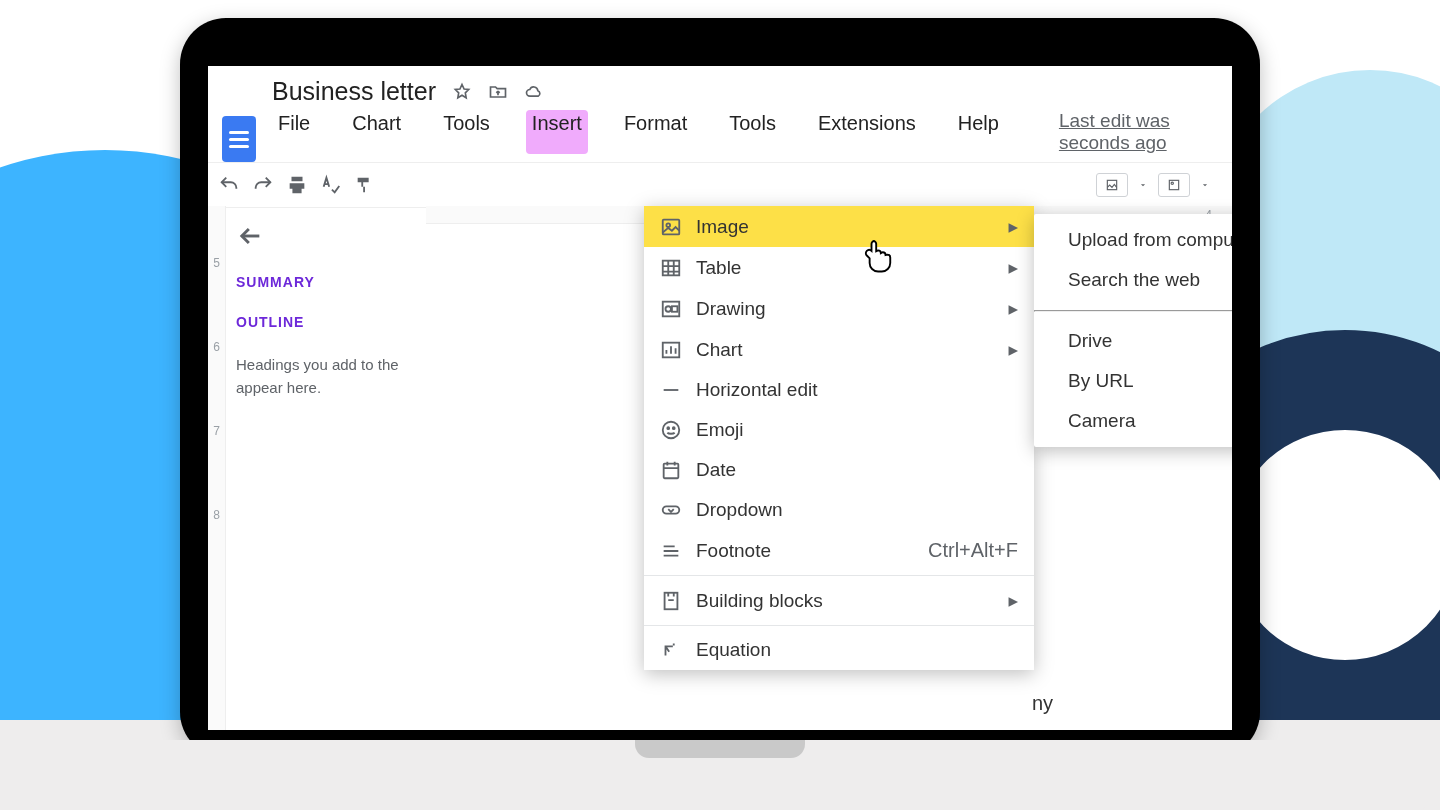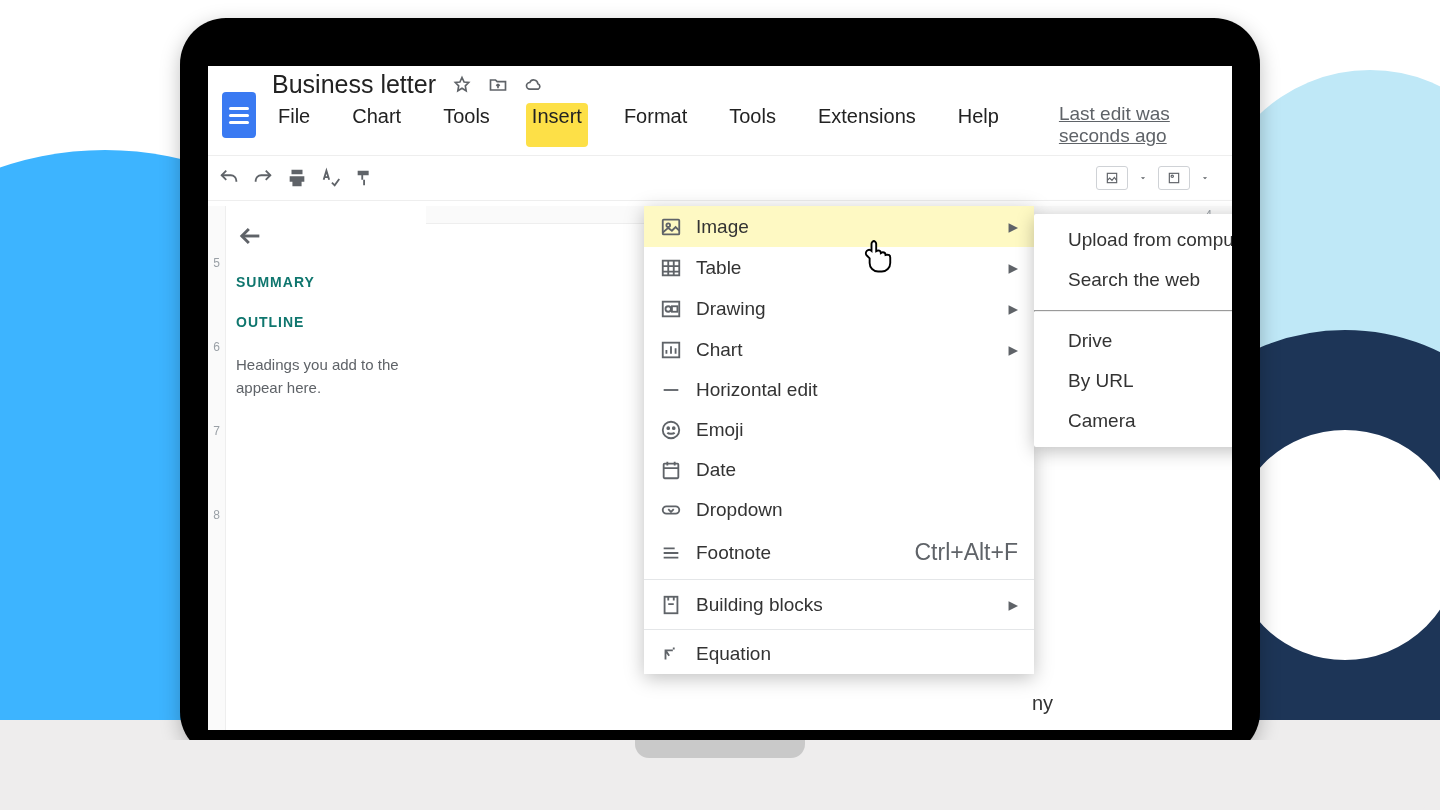--- a/index.html
+++ b/index.html
@@ -11,59 +11,59 @@
   .bg-dark-ring  { position: absolute; right: -120px; top: 330px; width: 430px; height: 430px; border-radius: 50%; border: 100px solid #1d3557; z-index: 0; }
   .bg-floor { position: absolute; left: 0; right: 0; bottom: 0; height: 90px; background: #eeeded; z-index: 2; }
 
   
   .laptop { position: absolute; left: 180px; top: 18px; width: 1080px; height: 740px; background: #000; border-radius: 46px; z-index: 3; box-shadow: 0 6px 20px rgba(0,0,0,.25); }
   .laptop-screen { position: absolute; left: 28px; top: 48px; right: 28px; bottom: 28px; background: #fff; overflow: hidden; }
   .laptop-base { position: absolute; left: 12px; right: 12px; bottom: 0; height: 70px; background: #eeeded; z-index: 4; border-radius: 0 0 10px 10px; }
   .laptop-notch { position: absolute; left: 50%; transform: translateX(-50%); top: 0; width: 170px; height: 18px; background: #c9c9c9; border-radius: 0 0 14px 14px; z-index: 5; }
 
   
-  .app-header { display: flex; align-items: center; padding: 4px 8px 0 8px; }
+  .app-header { display: flex; align-items: flex-end; padding: 11px 8px 0 8px; }
   .docs-logo { width: 34px; height: 46px; background: #3a7af2; border-radius: 4px; position: relative; margin: 4px 16px 0 6px; flex: 0 0 auto; }
   .docs-logo::before, .docs-logo::after { content: ""; position: absolute; background: #fff; height: 3px; border-radius: 2px; }
   .docs-logo::before { left: 7px; right: 7px; top: 15px; box-shadow: 0 7px 0 #fff, 0 14px 0 #fff; }
   .title-line { display: flex; align-items: center; gap: 16px; }
   .doc-title { font-size: 25px; color: #222; }
   .tiny-icon { width: 20px; height: 20px; color: #5f6368; display: inline-flex; align-items: center; justify-content: center; }
   .tiny-icon svg { width: 100%; height: 100%; }
 
   .menubar { display: flex; gap: 30px; padding: 4px 0 8px 0; font-size: 20px; color: #222; }
   .menubar .item { padding: 2px 6px; border-radius: 4px; cursor: default; }
-  .menubar .item.active { background: #fde047; }
+  .menubar .item.active { background: #f0abfc; }
   .last-edit { color: #5f6368; text-decoration: underline; font-size: 19px; margin-left: 24px; align-self: center; }
 
   
   .toolbar { height: 46px; border-top: 1px solid #eee; border-bottom: 1px solid #eee; display: flex; align-items: center; padding: 0 10px; gap: 12px; color: #5f6368; }
   .tool-icon { width: 22px; height: 22px; display: inline-flex; align-items: center; justify-content: center; }
   .toolbar-right { margin-left: auto; display: flex; align-items: center; gap: 10px; padding-right: 12px; }
   .select-box { width: 32px; height: 24px; border: 1px solid #cfd2d6; border-radius: 3px; display: flex; align-items: center; justify-content: center; }
   .select-box svg { width: 14px; height: 14px; }
   .dropdown-caret { width: 10px; height: 10px; }
 
   
   .main { position: absolute; top: 140px; left: 0; right: 0; bottom: 0; display: flex; }
   .ruler-v { width: 18px; border-right: 1px solid #eee; background: #fafafa; color: #9aa0a6; font-size: 12px; display: flex; flex-direction: column; align-items: center; padding-top: 50px; gap: 70px; }
   .sidebar { width: 200px; padding: 16px 10px; color: #5f6368; font-size: 16px; }
   .sidebar .back { width: 28px; height: 28px; margin-bottom: 24px; }
-  .sidebar h4 { font-size: 14px; letter-spacing: 1px; font-weight: 700; color: #0f766e; margin: 0 0 24px 0; }
+  .sidebar h4 { font-size: 14px; letter-spacing: 1px; font-weight: 700; color: #6d28d9; margin: 0 0 24px 0; }
   .sidebar .hint { font-size: 15px; line-height: 1.5; color: #5f6368; }
   .canvas { flex: 1; position: relative; background: #fff; }
   .ruler-h { height: 18px; background: #fafafa; border-bottom: 1px solid #eee; color: #9aa0a6; font-size: 12px; display: flex; gap: 90px; padding-left: 160px; align-items: center; }
   .doc-text { position: absolute; right: -60px; top: 48px; width: 260px; color: #333; font-size: 20px; line-height: 1.7; }
 
   
   .menu { position: absolute; left: 218px; top: 0; width: 390px; background: #fff; box-shadow: 0 4px 18px rgba(0,0,0,.25); font-size: 19px; color: #333; z-index: 50; }
   .menu .row { display: flex; align-items: center; gap: 14px; padding: 9px 16px; position: relative; }
-  .menu .row.hover { background: #fef9c3; }
+  .menu .row.hover { background: #fde047; }
   .menu .row .arrow { margin-left: auto; color: #5f6368; }
-  .menu .row .shortcut { margin-left: auto; color: #5f6368; font-size: 23px; }
+  .menu .row .shortcut { margin-left: auto; color: #5f6368; font-size: 20px; }
   .menu .ico { width: 22px; height: 22px; color: #5f6368; flex: 0 0 22px; display: inline-flex; align-items: center; justify-content: center; }
   .menu .ico svg { width: 100%; height: 100%; }
   .menu hr { border: none; border-top: 1px solid #e4e6e8; margin: 4px 0; }
 
   .submenu { position: absolute; left: 608px; top: 8px; width: 330px; background: #fff; box-shadow: 0 4px 18px rgba(0,0,0,.25); font-size: 19px; color: #333; z-index: 60; padding: 6px 0; border-radius: 2px; }
   .submenu .row { display: flex; align-items: center; gap: 16px; padding: 9px 18px; }
 
   .cursor { position: absolute; left: 438px; top: 33px; z-index: 70; width: 30px; height: 34px; }
   .cursor svg { width: 100%; height: 100%; }
 

